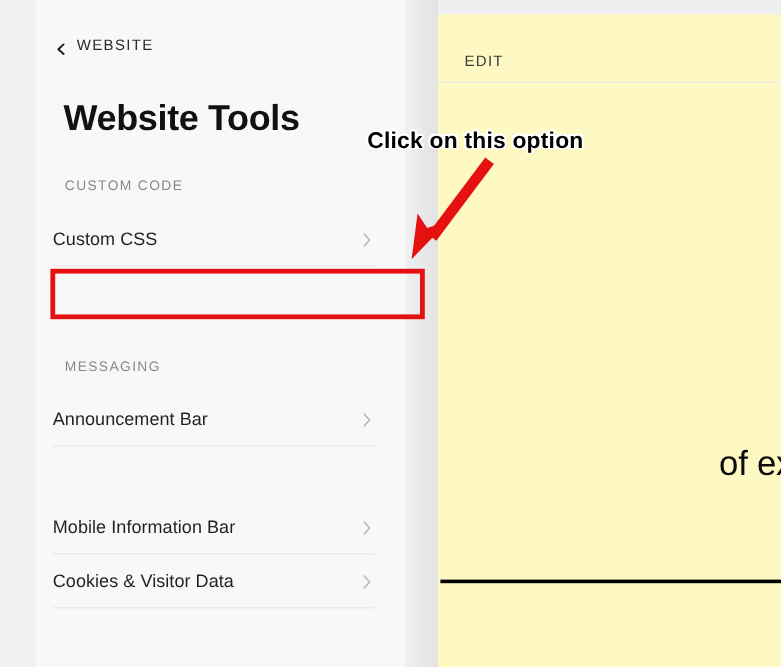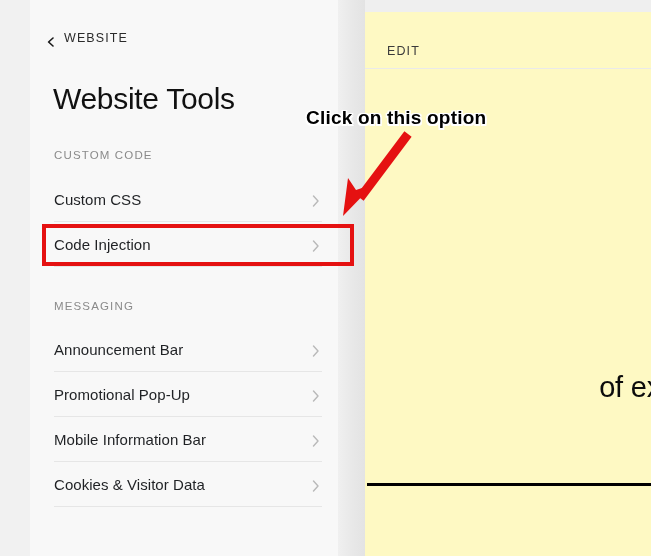--- a/index.html
+++ b/index.html
@@ -67,39 +67,39 @@
     color: #2b2b2b;
     font-weight: 400;
   }
 
   #page-title {
     position: absolute;
     left: 23px;
     top: 80px;
     font-size: 30px;
     line-height: 38px;
-    font-weight: 400;
+    font-weight: 700;
     color: #111111;
     letter-spacing: -0.3px;
   }
 
   .section-label {
     position: absolute;
     left: 24px;
     font-size: 11.5px;
     letter-spacing: 1.15px;
     color: #8a8a8a;
     font-weight: 400;
   }
   #label-custom-code { top: 149px; }
   #label-messaging   { top: 300px; text-align: center; }
 
   .nav-row {
     position: absolute;
-    left: 24px;
+    left: 14px;
     width: 268px;
     height: 45px;
     display: flex;
     align-items: center;
     justify-content: space-between;
     border-bottom: 1px solid #e6e6e6;
     box-sizing: border-box;
     cursor: pointer;
     background: transparent;
   }
@@ -233,48 +233,32 @@
 
     <div class="nav-row" id="row-custom-css">
       <span class="row-label">Custom CSS</span>
       <span class="row-chevron">
         <svg viewBox="0 0 8 12" width="8" height="12" aria-hidden="true">
           <polyline points="1.5,1 6,6 1.5,11" fill="none" stroke="#b9b9b9" stroke-width="1.4" stroke-linecap="round" stroke-linejoin="round"></polyline>
         </svg>
       </span>
     </div>
 
-    <div class="nav-row" id="row-code-injection">
-      <span class="row-label">Code Injection</span>
-      <span class="row-chevron">
-        <svg viewBox="0 0 8 12" width="8" height="12" aria-hidden="true">
-          <polyline points="1.5,1 6,6 1.5,11" fill="none" stroke="#b9b9b9" stroke-width="1.4" stroke-linecap="round" stroke-linejoin="round"></polyline>
-        </svg>
-      </span>
-    </div>
 
     <div class="section-label" id="label-messaging">MESSAGING</div>
 
     <div class="nav-row" id="row-announcement-bar">
       <span class="row-label">Announcement Bar</span>
       <span class="row-chevron">
         <svg viewBox="0 0 8 12" width="8" height="12" aria-hidden="true">
           <polyline points="1.5,1 6,6 1.5,11" fill="none" stroke="#b9b9b9" stroke-width="1.4" stroke-linecap="round" stroke-linejoin="round"></polyline>
         </svg>
       </span>
     </div>
 
-    <div class="nav-row" id="row-promotional-popup">
-      <span class="row-label">Promotional Pop-Up</span>
-      <span class="row-chevron">
-        <svg viewBox="0 0 8 12" width="8" height="12" aria-hidden="true">
-          <polyline points="1.5,1 6,6 1.5,11" fill="none" stroke="#b9b9b9" stroke-width="1.4" stroke-linecap="round" stroke-linejoin="round"></polyline>
-        </svg>
-      </span>
-    </div>
 
     <div class="nav-row" id="row-mobile-info-bar">
       <span class="row-label">Mobile Information Bar</span>
       <span class="row-chevron">
         <svg viewBox="0 0 8 12" width="8" height="12" aria-hidden="true">
           <polyline points="1.5,1 6,6 1.5,11" fill="none" stroke="#b9b9b9" stroke-width="1.4" stroke-linecap="round" stroke-linejoin="round"></polyline>
         </svg>
       </span>
     </div>
 

